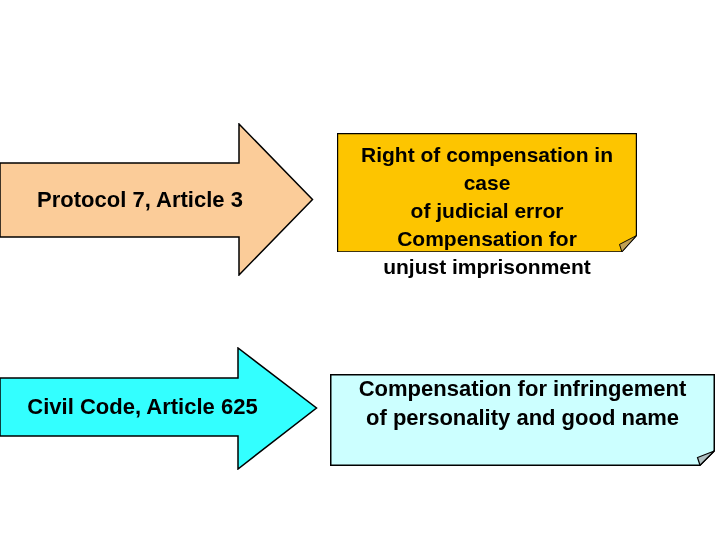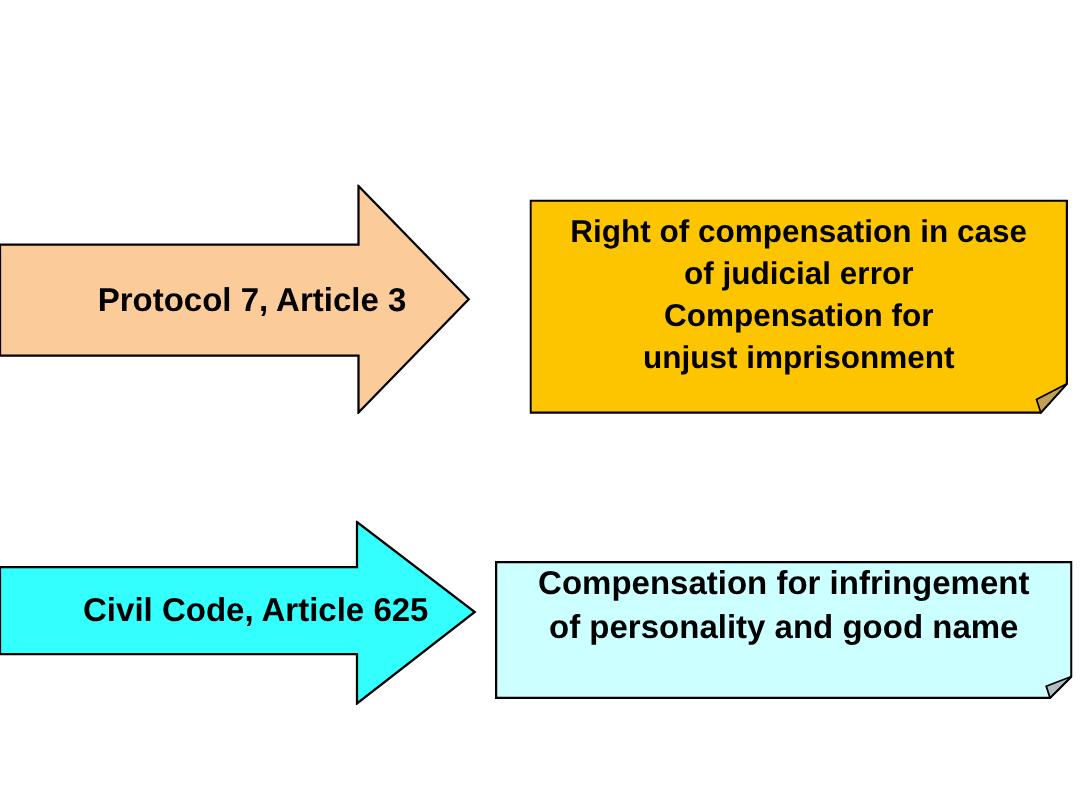--- a/index.html
+++ b/index.html
@@ -16,39 +16,38 @@
   .arrow-label {
     position: absolute;
     display: flex;
     align-items: center;
     justify-content: center;
     text-align: center;
     font-weight: bold;
     font-size: 22px;
     color: #000000;
     pointer-events: none;
-    margin-left: 28px;
   }
   .fold-box { position: absolute; }
   .fold-box .box-text {
     position: absolute;
     left: 0; right: 0; top: 0;
     text-align: center;
     font-weight: bold;
     color: #000000;
     white-space: pre-line;
     pointer-events: none;
   }
   .box-text.gold-text { font-size: 21px; line-height: 28px; padding-top: 8px; }
   .box-text.cyan-text { font-size: 22px; line-height: 29px; }
 
   
   .arrow1 { left: 0;   top: 123px; width: 314px; height: 153px; }
   .label1 { left: 0;   top: 163px; width: 280px; height: 74px; }
-  .box1   { left: 353px; top: 133px; width: 359px; height: 150px; }
+  .box1   { left: 337px; top: 133px; width: 300px; height: 150px; }
   .arrow2 { left: 0;   top: 347px; width: 318px; height: 123px; }
   .label2 { left: 0;   top: 378px; width: 285px; height: 58px; }
   .box2   { left: 330px; top: 374px; width: 385px; height: 92px; }
 </style>
 </head>
 <body>
 
 <div class="slide">
 
   <div class="shape arrow1">

